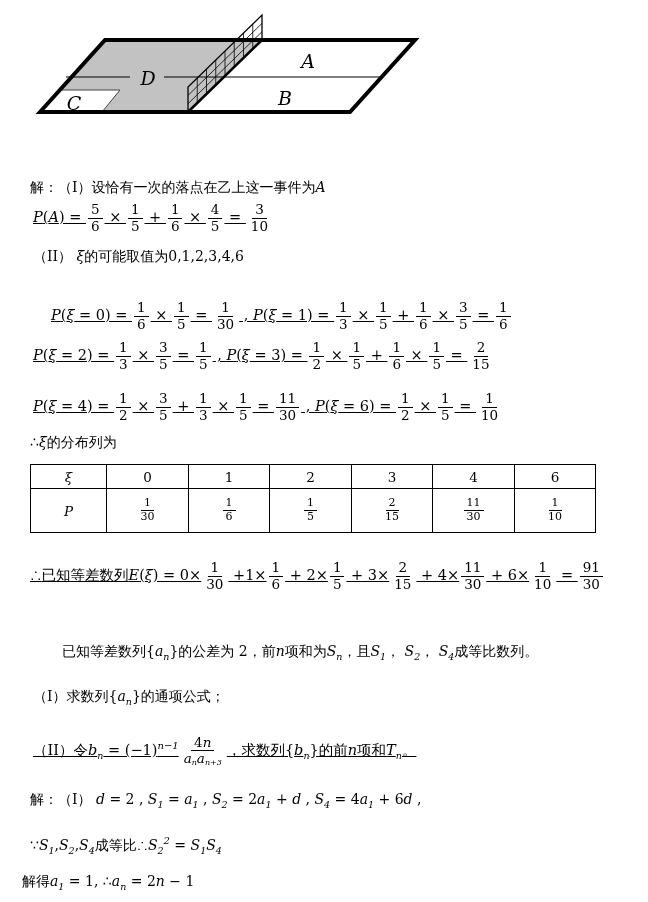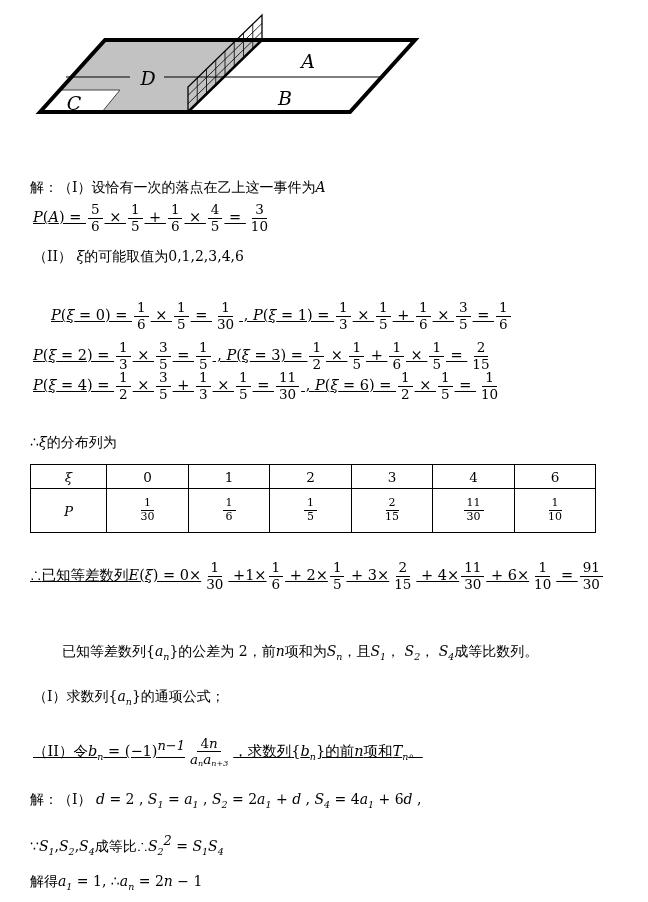--- a/index.html
+++ b/index.html
@@ -3,21 +3,21 @@
 <meta charset="utf-8">
 <style>
   html,body{margin:0;padding:0;background:#fff;}
   .page{position:relative;width:648px;height:902px;background:#ffffff;overflow:hidden;
         font-family:"DejaVu Serif","Liberation Serif",serif;color:#000;}
   .tline{position:absolute;white-space:nowrap;font-size:14px;line-height:20px;}
   .fline{position:absolute;white-space:nowrap;font-size:14.5px;line-height:38px;text-decoration:underline;}
   .mc,.mt{white-space:pre;}
   .mv{font-style:italic;white-space:pre;}
   .msb{font-size:9.5px;font-style:italic;vertical-align:-4px;white-space:pre;}
-  .msp{font-size:13px;font-style:italic;vertical-align:6px;white-space:pre;}
+  .msp{font-size:10px;font-style:italic;vertical-align:6px;white-space:pre;}
   .mfrac{display:inline-flex;flex-direction:column;align-items:center;vertical-align:middle;
          margin:0 2px;font-size:13.5px;line-height:1.15;text-align:center;}
   .mnum{border-bottom:1px solid #000;padding:0 3px;}
   .mden{padding:0 3px;}
   .mfrac .msb{font-size:8px;vertical-align:-2px;}
   .dist-table{position:absolute;left:30px;top:464px;border-collapse:collapse;table-layout:fixed;}
   .dist-table td{border:1px solid #000;text-align:center;vertical-align:middle;
                  font-size:13.5px;padding:0;}
   .dist-table tr.hdr td{height:23px;}
   .dist-table tr.bdy td{height:43px;}
@@ -122,21 +122,21 @@
       </span><span class="mt"> + </span><span class="mfrac">
         <span class="mnum">1</span>
         <span class="mden">6</span>
       </span><span class="mt"> × </span><span class="mfrac">
         <span class="mnum">1</span>
         <span class="mden">5</span>
       </span><span class="mt"> = </span><span class="mfrac">
         <span class="mnum">2</span>
         <span class="mden">15</span>
       </span></div>
-  <div class="fline" style="left:33px;top:366px;"><span class="mv">P</span><span class="mt">(</span><span class="mv">ξ</span><span class="mt"> = 4) = </span><span class="mfrac">
+  <div class="fline" style="left:33px;top:387px;"><span class="mv">P</span><span class="mt">(</span><span class="mv">ξ</span><span class="mt"> = 4) = </span><span class="mfrac">
         <span class="mnum">1</span>
         <span class="mden">2</span>
       </span><span class="mt"> × </span><span class="mfrac">
         <span class="mnum">3</span>
         <span class="mden">5</span>
       </span><span class="mt"> + </span><span class="mfrac">
         <span class="mnum">1</span>
         <span class="mden">3</span>
       </span><span class="mt"> × </span><span class="mfrac">
         <span class="mnum">1</span>
@@ -229,15 +229,15 @@
         <span class="mden">30</span>
       </span></div>
   <div class="tline" style="left:62px;top:641px;"><span class="mc">已知等差数列</span><span class="mt">{</span><span class="mv">a</span><span class="msb">n</span><span class="mt">}</span><span class="mc">的公差为</span><span class="mt"> 2</span><span class="mc">，前</span><span class="mv">n</span><span class="mc">项和为</span><span class="mv">S</span><span class="msb">n</span><span class="mc">，且</span><span class="mv">S</span><span class="msb">1</span><span class="mc">， </span><span class="mv">S</span><span class="msb">2</span><span class="mc">， </span><span class="mv">S</span><span class="msb">4</span><span class="mc">成等比数列。</span></div>
   <div class="tline" style="left:33px;top:686px;"><span class="mc">（I）求数列</span><span class="mt">{</span><span class="mv">a</span><span class="msb">n</span><span class="mt">}</span><span class="mc">的通项公式；</span></div>
   <div class="fline" style="left:33px;top:727px;"><span class="mc">（II）令</span><span class="mv">b</span><span class="msb">n</span><span class="mt"> = (−1)</span><span class="msp">n−1</span><span class="mfrac">
         <span class="mnum"><span class="mt">4</span><span class="mv">n</span></span>
         <span class="mden"><span class="mv">a</span><span class="msb">n</span><span class="mv">a</span><span class="msb">n+3</span></span>
       </span><span class="mc">，求数列</span><span class="mt">{</span><span class="mv">b</span><span class="msb">n</span><span class="mt">}</span><span class="mc">的前</span><span class="mv">n</span><span class="mc">项和</span><span class="mv">T</span><span class="msb">n</span><span class="mc">。</span></div>
   <div class="tline" style="left:30px;top:789px;"><span class="mc">解：（I） </span><span class="mv">d</span><span class="mt"> = 2 , </span><span class="mv">S</span><span class="msb">1</span><span class="mt"> = </span><span class="mv">a</span><span class="msb">1</span><span class="mt"> , </span><span class="mv">S</span><span class="msb">2</span><span class="mt"> = 2</span><span class="mv">a</span><span class="msb">1</span><span class="mt"> + </span><span class="mv">d</span><span class="mt"> , </span><span class="mv">S</span><span class="msb">4</span><span class="mt"> = 4</span><span class="mv">a</span><span class="msb">1</span><span class="mt"> + 6</span><span class="mv">d</span><span class="mt"> ,</span></div>
   <div class="tline" style="left:30px;top:831px;"><span class="mt">∵</span><span class="mv">S</span><span class="msb">1</span><span class="mt">,</span><span class="mv">S</span><span class="msb">2</span><span class="mt">,</span><span class="mv">S</span><span class="msb">4</span><span class="mc">成等比</span><span class="mt">∴</span><span class="mv">S</span><span class="msb">2</span><span class="msp">2</span><span class="mt"> = </span><span class="mv">S</span><span class="msb">1</span><span class="mv">S</span><span class="msb">4</span></div>
-  <div class="tline" style="left:30px;top:871px;text-align:center;"><span class="mc">解得</span><span class="mv">a</span><span class="msb">1</span><span class="mt"> = 1, ∴</span><span class="mv">a</span><span class="msb">n</span><span class="mt"> = 2</span><span class="mv">n</span><span class="mt"> − 1</span></div>
+  <div class="tline" style="left:22px;top:871px;text-align:center;"><span class="mc">解得</span><span class="mv">a</span><span class="msb">1</span><span class="mt"> = 1, ∴</span><span class="mv">a</span><span class="msb">n</span><span class="mt"> = 2</span><span class="mv">n</span><span class="mt"> − 1</span></div>
 
 </div>
 
 </body></html>

